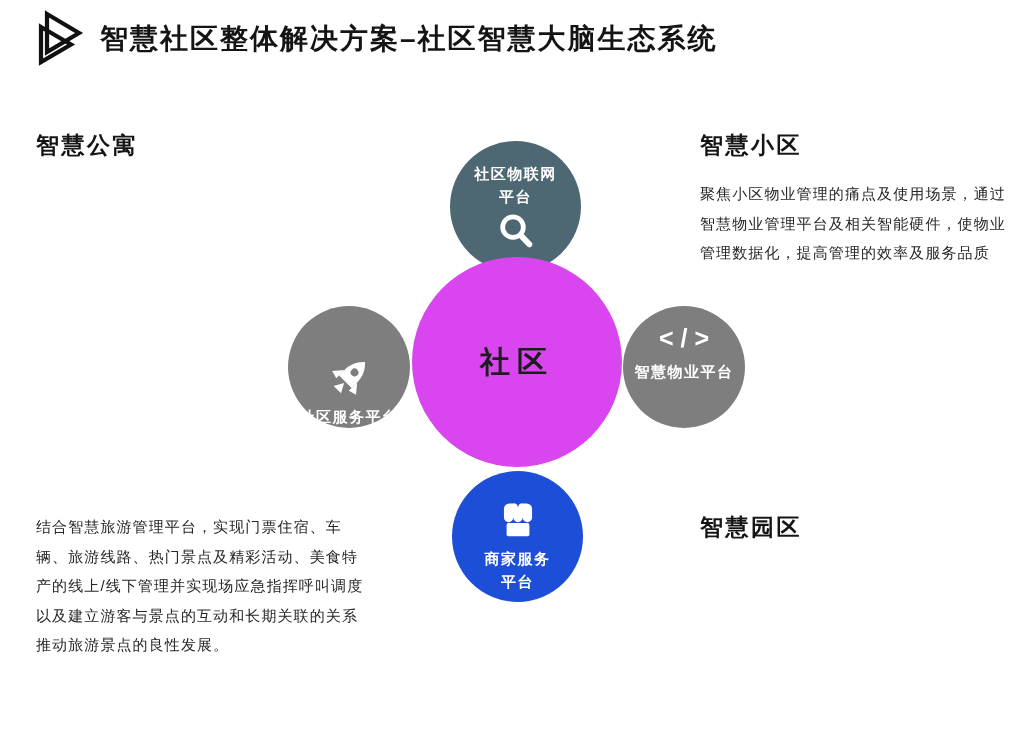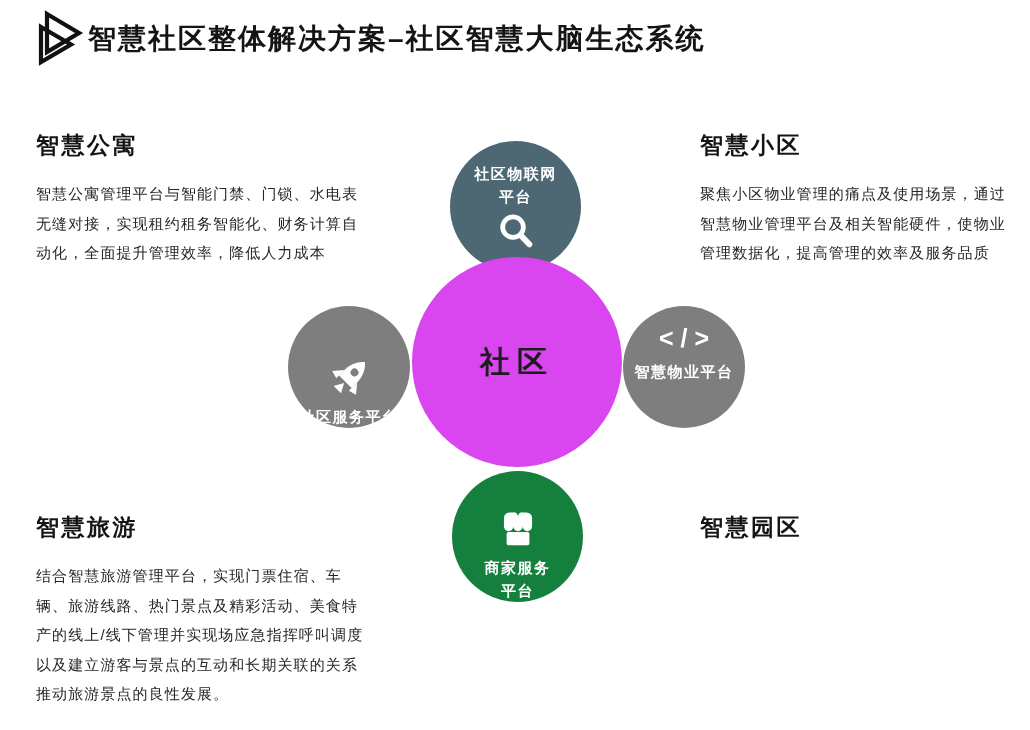--- a/index.html
+++ b/index.html
@@ -2,21 +2,21 @@
 <html><head>
 <meta charset="utf-8">
 <style>
   html,body{margin:0;padding:0;}
   body{
     width:1030px;height:730px;position:relative;overflow:hidden;
     background:#ffffff;
     font-family:"Liberation Sans","DejaVu Sans",sans-serif;
   }
   
-  .header{position:absolute;left:30px;top:10px;display:flex;align-items:center;gap:0;}
+  .header{position:absolute;left:30px;top:10px;display:flex;align-items:center;gap:12px;}
   .logo{width:58px;height:58px;flex:0 0 auto;}
   .title{font-size:28px;font-weight:bold;color:#141414;letter-spacing:2px;white-space:nowrap;}
 
   
   .section{position:absolute;}
   .section h2{margin:0 0 18px 0;font-size:23px;font-weight:bold;color:#151515;letter-spacing:2.5px;font-family:Liberation Serif, serif;}
   .section p{margin:0;font-size:15px;line-height:29.5px;letter-spacing:1.1px;color:#262626;}
   #sec-tl{left:36px;top:130px;width:326px;}
   #sec-tr{left:700px;top:130px;width:312px;}
   #sec-bl{left:36px;top:512px;width:330px;}
@@ -25,22 +25,22 @@
   
   .circle{position:absolute;border-radius:50%;display:flex;flex-direction:column;
           align-items:center;text-align:center;box-sizing:border-box;}
   .node-label{color:#ffffff;font-size:15px;font-weight:bold;letter-spacing:1.5px;line-height:23px;}
   #center-node{left:412px;top:257px;width:210px;height:210px;background:#d946ef;z-index:2;
                justify-content:center;}
   #center-node .center-text{color:#1d1d1d;font-size:30px;font-weight:bold;
                letter-spacing:7px;line-height:46px;}
   #node-top{left:450px;top:141px;width:131px;height:131px;background:#4d6873;z-index:1;
             justify-content:flex-start;padding-top:21px;}
-  #node-bottom{left:452px;top:471px;width:131px;height:131px;background:#15803d;z-index:3;
-            justify-content:flex-end;padding-top:13px;}
+  #node-bottom{left:452px;top:471px;width:131px;height:131px;background:#1d4ed8;z-index:3;
+            justify-content:center;padding-top:13px;}
   #node-left{left:288px;top:306px;width:122px;height:122px;background:#7e7e7e;z-index:1;
             justify-content:flex-end;padding-top:12px;}
   #node-right{left:623px;top:306px;width:122px;height:122px;background:#7e7e7e;z-index:1;
             justify-content:flex-start;padding-top:17px;}
   .code-glyph{color:#fff;font-size:25px;font-weight:bold;letter-spacing:7px;line-height:30px;
             margin-bottom:7px;padding-left:7px;}
   .icon-svg{display:block;}
 </style>
 </head>
 <body>
@@ -50,30 +50,28 @@
     <svg class="icon-svg" width="58" height="58" viewBox="0 0 58 58">
       <path d="M17 4 L49 23 L17 42 Z" fill="none" stroke="#111" stroke-width="4.2"></path>
       <path d="M11 17 L41 34.5 L11 52 Z" fill="none" stroke="#111" stroke-width="4.2"></path>
     </svg>
   </span>
   <span class="title">智慧社区整体解决方案–社区智慧大脑生态系统</span>
 </div>
 
 <div class="section" id="sec-tl">
   <h2>智慧公寓</h2>
-  <p>智慧公寓管理平台与智能门禁、门锁、水电表无缝对接，实现租约租务智能化、财务计算自动化，全面提升管理效率，降低人力成本</p>
 </div>
 
 <div class="section" id="sec-tr">
   <h2>智慧小区</h2>
   <p>聚焦小区物业管理的痛点及使用场景，通过智慧物业管理平台及相关智能硬件，使物业管理数据化，提高管理的效率及服务品质</p>
 </div>
 
 <div class="section" id="sec-bl">
-  <h2>智慧旅游</h2>
   <p>结合智慧旅游管理平台，实现门票住宿、车辆、旅游线路、热门景点及精彩活动、美食特产的线上/线下管理并实现场应急指挥呼叫调度以及建立游客与景点的互动和长期关联的关系推动旅游景点的良性发展。</p>
 </div>
 
 <div class="section" id="sec-br">
   <h2>智慧园区</h2>
 </div>
 
 <div class="circle" id="node-top">
   <span class="node-label">社区物联网</span>
   <span class="node-label">平台</span>

